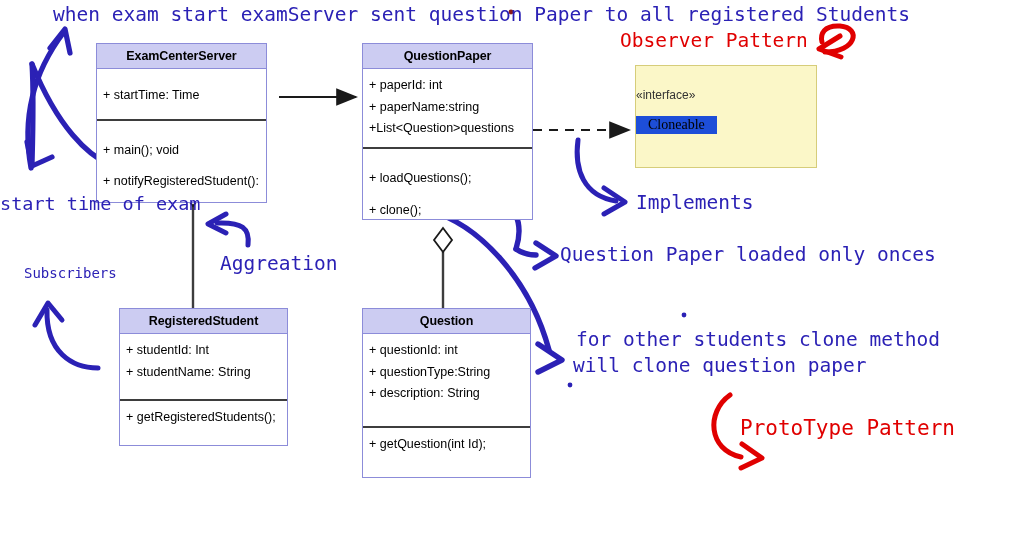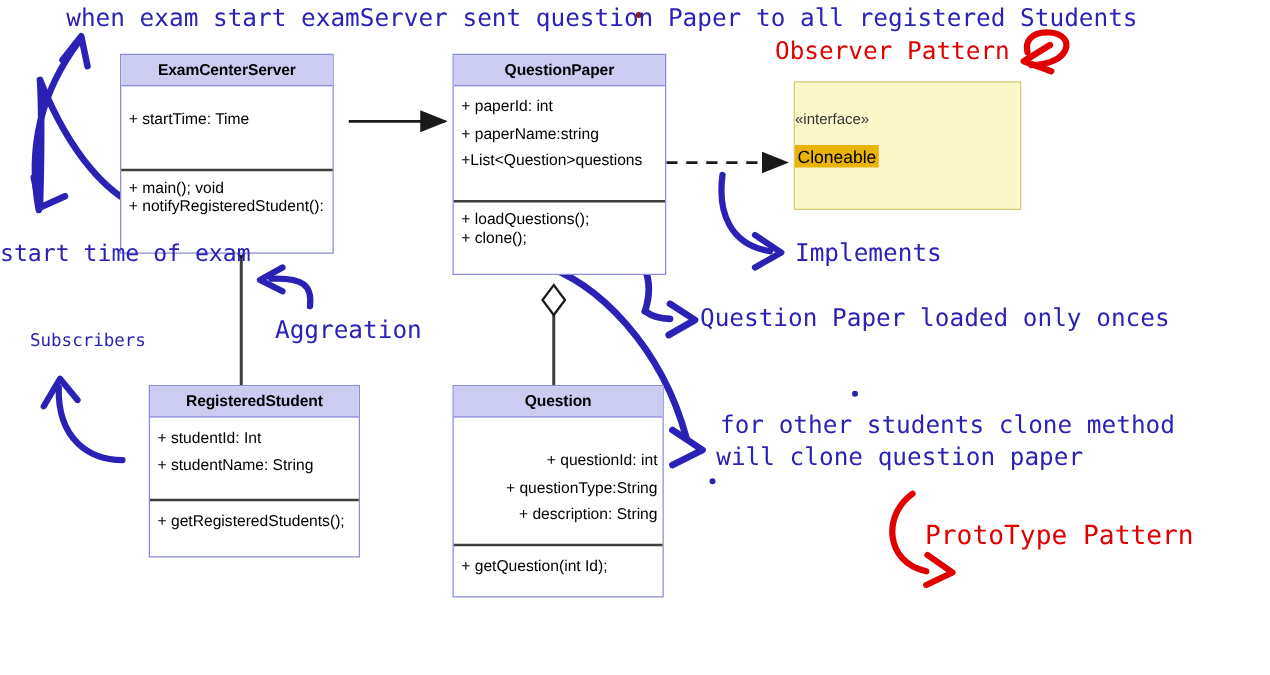--- a/index.html
+++ b/index.html
@@ -50,42 +50,43 @@
     border-bottom: 2px solid #3d3d3d;
   }
   .uml-row {
     font-size: 12.5px;
     color: #000000;
     padding: 3px 4px 3px 6px;
     white-space: nowrap;
     overflow: hidden;
     line-height: 1.25;
   }
-  .uml-row.tight { padding-top: 0px; padding-bottom: 0px; }
+  .uml-row.tight { padding-top: 0px; padding-bottom: 0px; margin-top: 16px; }
 
   
   .uml-interface {
     position: absolute;
     box-sizing: border-box;
     border: 1px solid #d6cd7a;
     background: #fbf7c8;
     text-align: left;
   }
   .iface-stereotype {
     font-size: 12px;
     color: #333333;
     margin-top: 22px;
   }
   .iface-name {
     font-size: 14px;
     color: #000000;
     margin-top: 14px;
     display: inline-block;
-    background: #eab308;
-    padding: 1px 2px;
+    background: #1d4ed8;
+    padding: 1px 12px;
+    font-family: Liberation Serif, serif;
   }
 
   
   .note {
     position: absolute;
     font-family: "DejaVu Sans Mono", monospace;
     white-space: pre;
     line-height: 1.28;
   }
   .note-blue { color: #2b21b5; }
@@ -211,21 +212,21 @@
       <div class="uml-row">+ studentId: Int</div>
       <div class="uml-row">+ studentName: String</div>
     </div>
     <div class="uml-compartment" style="padding-top:6px;">
       <div class="uml-row">+ getRegisteredStudents();</div>
     </div>
   </div>
 
   <div class="uml-class" style="left:362px; top:308px; width:169px; height:170px;">
     <div class="uml-title">Question</div>
-    <div class="uml-compartment uml-attrs" style="padding-top:24px;text-align:right;">
+    <div class="uml-compartment uml-attrs" style="padding-top:6px;">
       <div class="uml-row">+ questionId: int</div>
       <div class="uml-row">+ questionType:String</div>
       <div class="uml-row">+ description: String</div>
     </div>
     <div class="uml-compartment" style="padding-top:6px;">
       <div class="uml-row">+ getQuestion(int Id);</div>
     </div>
   </div>
 
   <div class="note note-blue" style="left:53px; top:3px; font-size:19.5px;">when exam start examServer sent question Paper to all registered Students</div>

